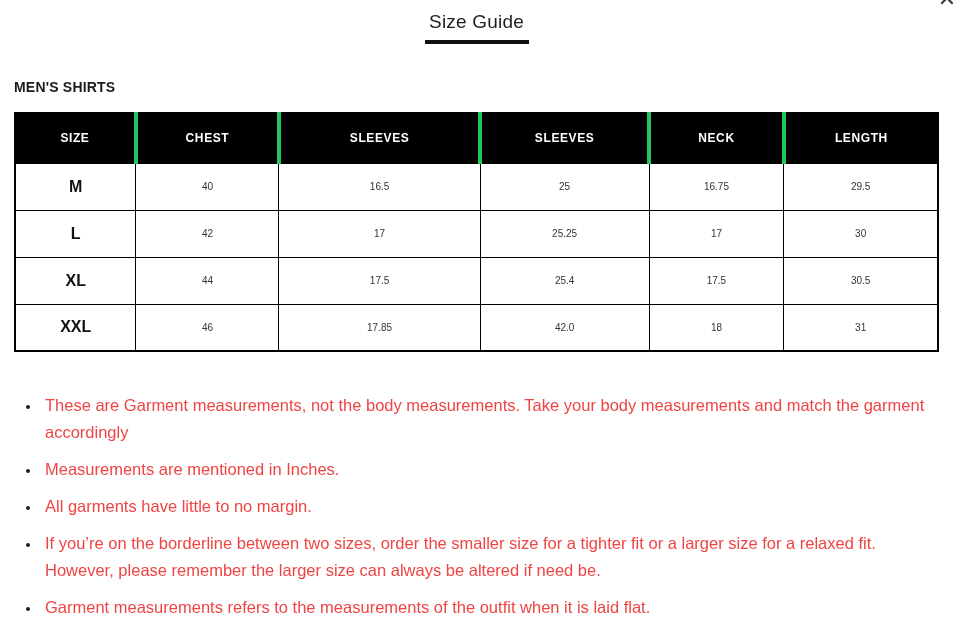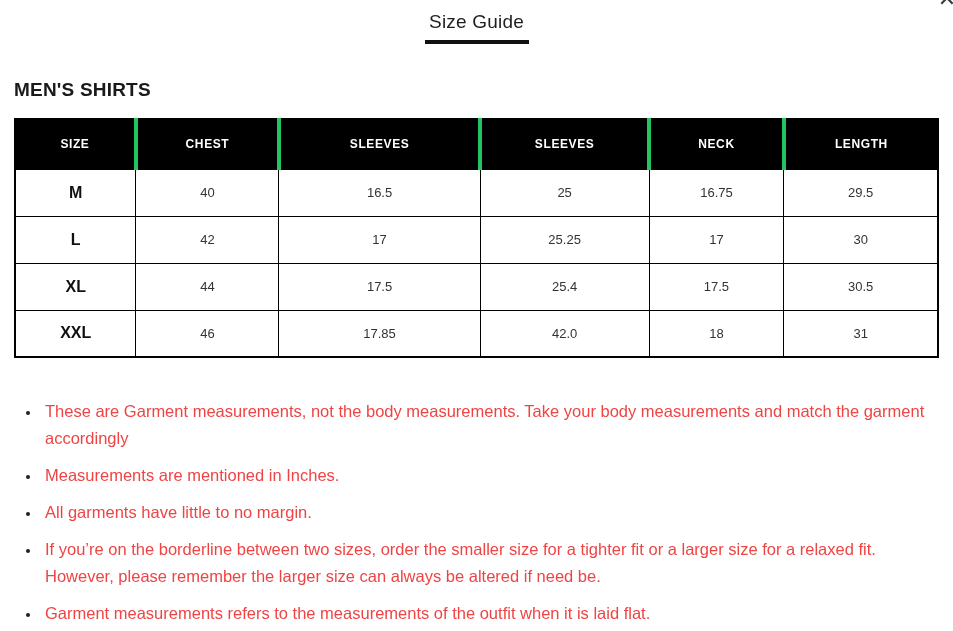--- a/index.html
+++ b/index.html
@@ -33,21 +33,21 @@
     letter-spacing: 0.2px;
   }
   .title-underline {
     width: 104px; height: 4px;
     background: #111111;
     margin: 7px auto 0 auto;
   }
 
   .section-heading {
     margin: 35px 14px 0 14px;
-    font-size: 19px;
+    font-size: 14px;
     font-weight: 700;
     color: #1a1a1a;
     letter-spacing: 0.2px;
   }
 
   table.size-table {
     margin: 17px 14px 0 14px;
     width: 925px;
     border-collapse: collapse;
     border: 2px solid #000000;
@@ -62,21 +62,21 @@
     height: 50px;
     text-align: center;
     vertical-align: middle;
     border-left: 4px solid #22c55e;
   }
   table.size-table thead th:first-child { border-left: none; }
   table.size-table tbody td {
     height: 47px;
     text-align: center;
     vertical-align: middle;
-    font-size: 13px;
+    font-size: 10px;
     color: #333333;
     border: 1px solid #000000;
     background: #ffffff;
   }
   table.size-table tbody td.size-col {
     font-weight: 700;
     color: #111111;
     font-size: 16px;
   }
 

